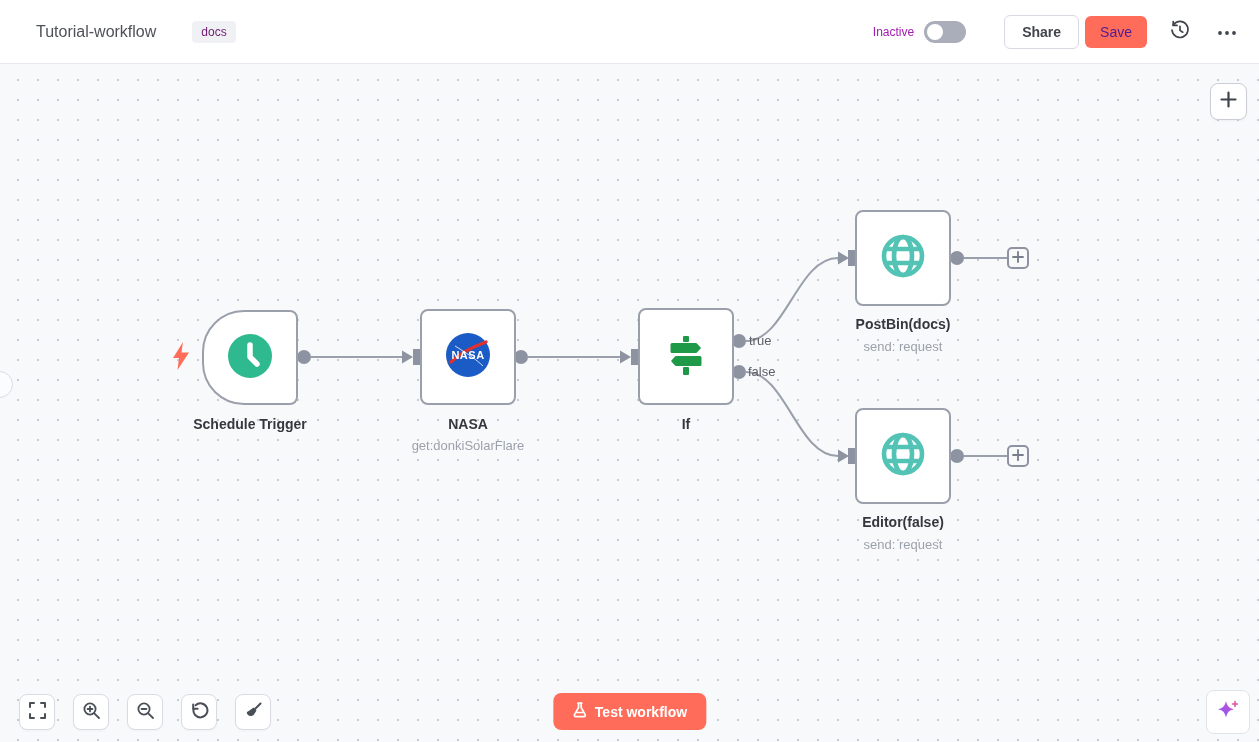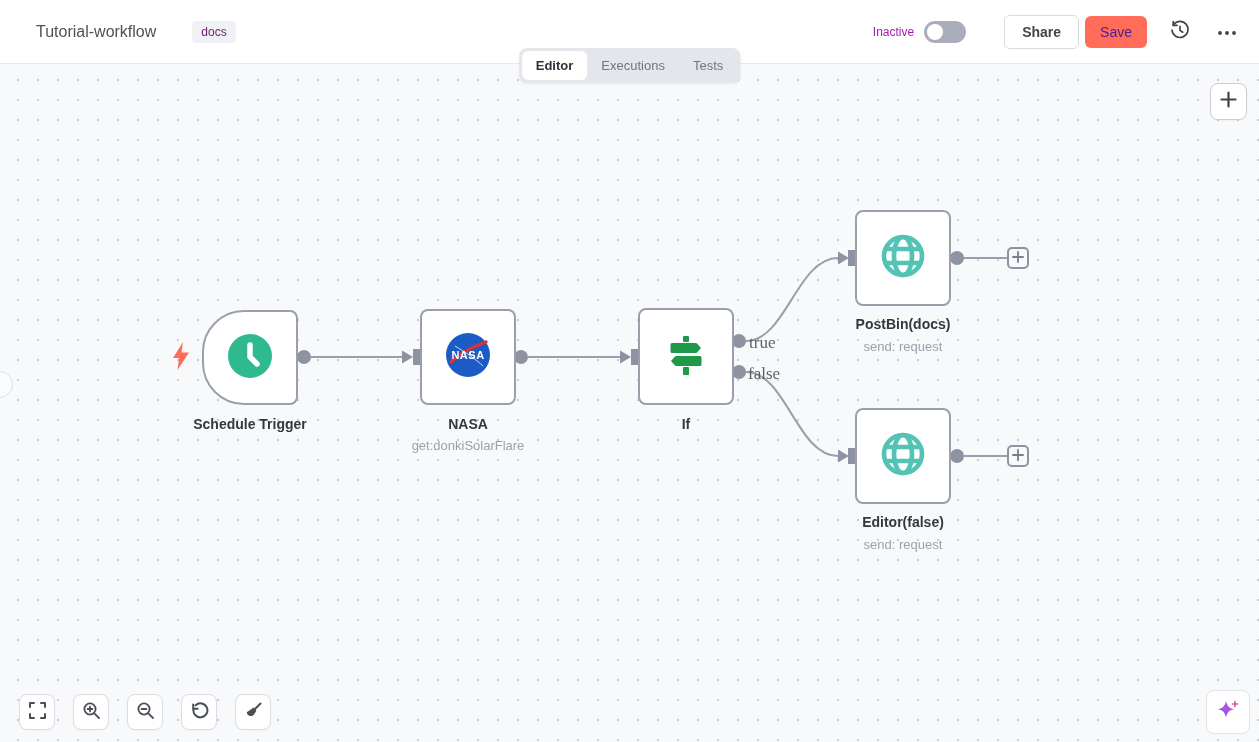--- a/index.html
+++ b/index.html
@@ -38,21 +38,21 @@
             background-size:20px 20px; background-position:8px 6px; overflow:hidden; }
   .edges { position:absolute; inset:0; pointer-events:none; }
 
   .node { position:absolute; background:#fff; border:2px solid #99a0ab; border-radius:8px; cursor:pointer;
           display:flex; align-items:center; justify-content:center; }
   .node.trigger { border-radius:42px 8px 8px 42px; }
   .node-label { position:absolute; width:200px; text-align:center; font-size:14px;
                 font-weight:700; color:#34373e; }
   .node-sub { position:absolute; width:220px; text-align:center; font-size:13px;
               font-weight:400; color:#9ba1ab; }
-  .out-label { position:absolute; font-size:17px; color:#5b5f68;font-family:Liberation Serif, serif; }
+  .out-label { position:absolute; font-size:13px; color:#5b5f68; }
 
   .plus-endpoint { position:absolute; width:22px; height:22px; border:2px solid #8d93a0; border-radius:5px;
                    display:flex; align-items:center; justify-content:center; color:#777d89; cursor:pointer;
                    font-size:16px; line-height:1; background:transparent; }
   .add-node-btn { position:absolute; top:19px; right:12px; width:37px; height:37px; background:#fff;
                   border:1px solid #cbced6; border-radius:8px; display:flex; align-items:center;
                   justify-content:center; cursor:pointer; box-shadow:0 1px 2px rgba(60,64,80,.05); }
   .edge-half-circle { position:absolute; left:-14px; top:307px; width:27px; height:27px; border-radius:50%;
                       background:#fbfcfd; border:1px solid #d9dce3; }
 
@@ -100,25 +100,20 @@
           <svg width="20" height="6" viewBox="0 0 20 6" fill="#3f434b">
             <circle cx="3" cy="3" r="1.9"></circle>
               <circle cx="10" cy="3" r="1.9"></circle>
               <circle cx="17" cy="3" r="1.9"></circle>
           </svg>
         </span>
       </button>
     </div>
   </div>
 
-  <div class="tabbar">
-    <div class="tab active">Editor</div>
-    <div class="tab">Executions</div>
-    <div class="tab">Tests</div>
-  </div>
 
   <div class="canvas">
 
     <svg class="edges" width="1259" height="678">
       <g stroke="#9aa0ab" stroke-width="2" fill="none">
         <path d="M311,293 L402,293"></path>
         <path d="M528,293 L620,293"></path>
         <path d="M746,277 C786,277 797,194 838,194"></path>
         <path d="M746,308 C786,308 797,392 838,392"></path>
         <path d="M964,194 L1007,194"></path>
@@ -270,20 +265,29 @@
       <div class="ctrl-btn">
         <span>
           <svg width="19" height="19" viewBox="0 0 19 19">
             <path d="M16.5 2.5 L11 8" stroke="#4a4e57" stroke-width="2" stroke-linecap="round"></path>
             <path d="M5.5 9.5 L9.5 6.5 L12.5 9.5 L10 13.5 C8.5 15.3 5.8 15.5 4 14 C2.8 13 2.6 11.8 3 11 Z" fill="#4a4e57"></path>
           </svg>
         </span>
       </div>
     </div>
 
+    <button class="test-btn">
+      <span>
+        <svg width="15" height="16" viewBox="0 0 15 16" fill="none" stroke="#fff" stroke-width="1.7" stroke-linecap="round" stroke-linejoin="round">
+          <path d="M5.5 1 H9.5 M6.2 1.2 V5.5 L2.2 12.6 A1.4 1.4 0 0 0 3.4 14.7 H11.6 A1.4 1.4 0 0 0 12.8 12.6 L8.8 5.5 V1.2"></path>
+          <path d="M4 10.5 H11" stroke-width="1.5"></path>
+        </svg>
+      </span>
+      <span>Test workflow</span>
+    </button>
 
     <div class="ai-btn">
       <span>
         <svg width="26" height="26" viewBox="0 0 26 26">
           <defs>
             <linearGradient id="sparkGrad" x1="0" y1="1" x2="1" y2="0">
               <stop offset="0" stop-color="#7c5bf2"></stop>
                 <stop offset="1" stop-color="#d44fd0"></stop>
             </linearGradient>
           </defs>

